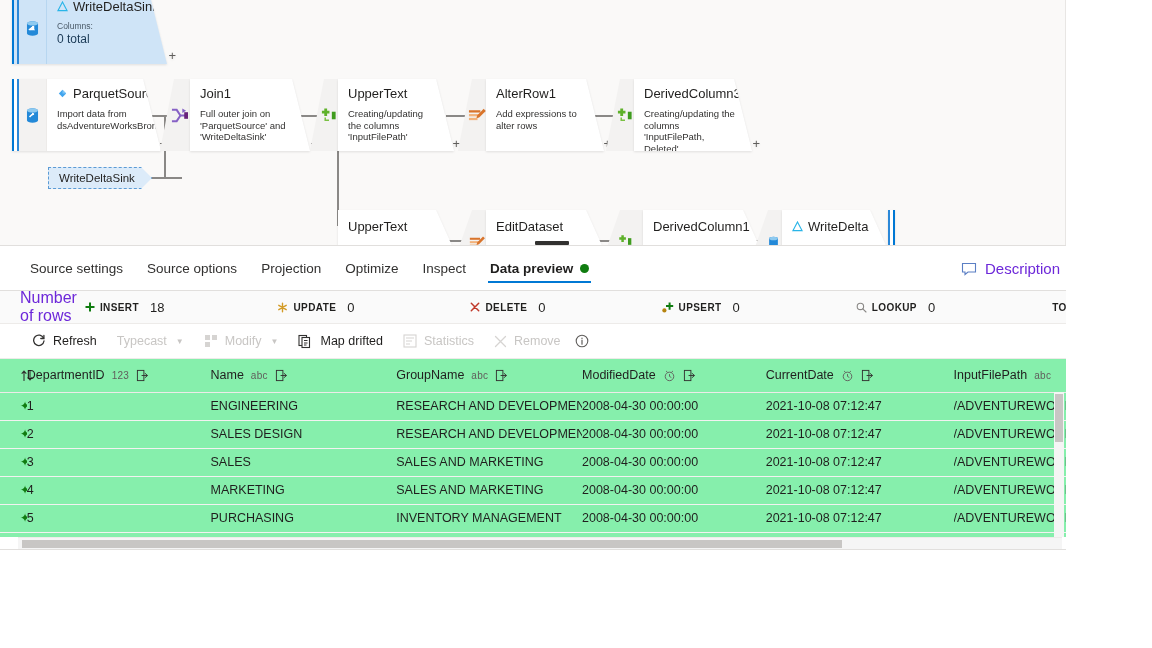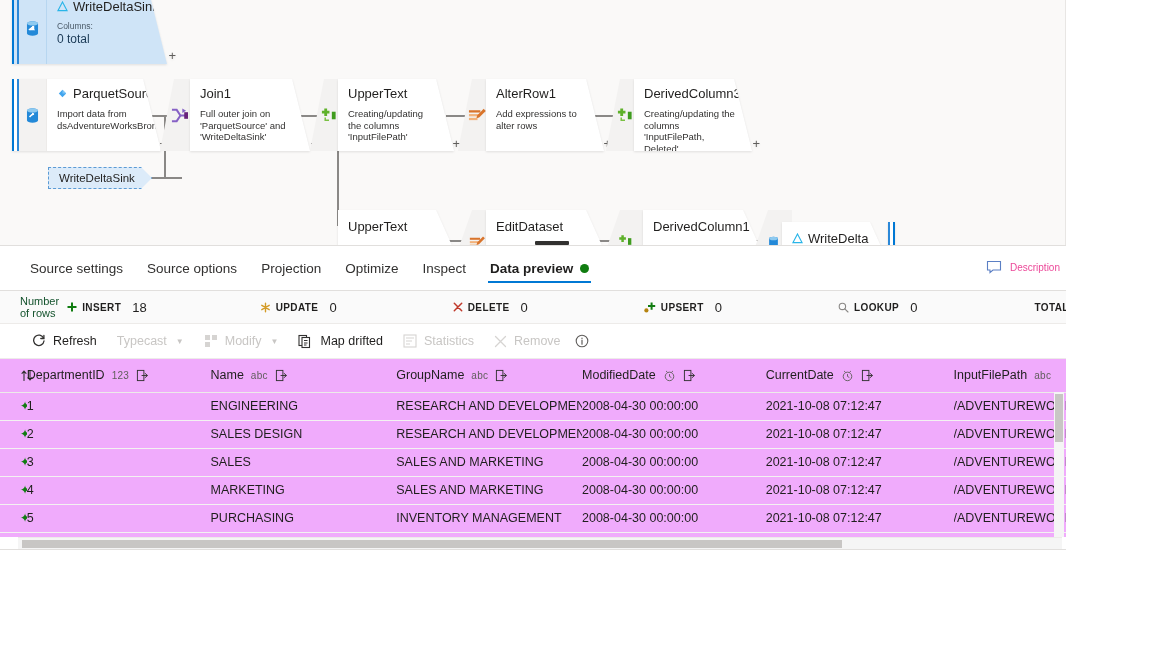--- a/index.html
+++ b/index.html
@@ -140,30 +140,30 @@
   }
   .tab.active { font-weight: bold; color: #201f1e; }
   .tab.active::after {
     content: ""; position: absolute; left: 10px; right: 10px; bottom: 8px;
     height: 2px; background: #0078d4;
   }
   .tab .dot { width: 9px; height: 9px; border-radius: 50%; background: #107c10; display: inline-block; }
   .desc-btn {
     position: absolute; right: 6px; top: 13px;
     display: flex; align-items: center; gap: 8px;
-    font-size: 10px; color: #ec4899; cursor: pointer;
+    font-size: 15px; color: #6d28d9; cursor: pointer;
   }
 
   
   .stats-row {
     position: absolute; left: 0; top: 291px; width: 1066px; height: 33px;
     background: #fafafa; border-bottom: 1px solid #edebe9;
     display: flex; align-items: center;
   }
-  .stats-label { font-size: 11px; color: #14532d; margin-left: 20px; margin-right: 8px; }
+  .stats-label { font-size: 16px; color: #6d28d9; margin-left: 20px; margin-right: 8px; }
   .stat {
     display: flex; align-items: center; gap: 5px;
     font-size: 10px; font-weight: bold; letter-spacing: .4px;
     color: #201f1e; text-transform: uppercase;
   }
   .stat .val { font-size: 13px; font-weight: normal; letter-spacing: 0; margin-left: 6px; color: #201f1e; }
 
   
   .toolbar {
     position: absolute; left: 0; top: 324px; width: 1066px; height: 35px;
@@ -174,21 +174,21 @@
     display: flex; align-items: center; gap: 7px;
     font-size: 12.5px; color: #201f1e;
     padding: 4px 10px; cursor: pointer; white-space: nowrap;
   }
   .tb-item.disabled { color: #c8c6c4; cursor: default; }
   .tb-caret { font-size: 8px; margin-left: 2px; }
 
   
   .tbl-wrap {
     position: absolute; left: 0; top: 359px; width: 1066px; height: 178px;
-    background: #f0abfc; overflow: hidden;
+    background: #86efac; overflow: hidden;
   }
   .tbl { width: 1160px; border-collapse: collapse; table-layout: fixed; }
   .tbl th {
     height: 33px; text-align: left; font-weight: normal;
     font-size: 12.5px; color: #201f1e;
     border-bottom: 1px solid #edebe9;
     padding: 0 6px 0 0; vertical-align: middle;
   }
   .th-inner { display: flex; align-items: center; gap: 7px; white-space: nowrap; }
   .type-badge { font-size: 10px; color: #605e5c; letter-spacing: .3px; }
@@ -429,21 +429,21 @@
     </div>
     <div class="chev-clip" style="left:754px; top:210px;">
       <div>
         <svg width="15" height="14" viewBox="0 0 16 16">
           <ellipse cx="8" cy="4" rx="5" ry="2" fill="#2389d8"></ellipse>
           <path d="M3 4 v8 a5 2 0 0 0 10 0 V4" fill="#2389d8"></path>
           <ellipse cx="8" cy="4" rx="5" ry="2" fill="#8ecaf0"></ellipse>
         </svg>
       </div>
     </div>
-    <div class="node-clip" style="left:782px; top:222px;align-items:flex-end;">
+    <div class="node-clip" style="left:782px; top:210px;align-items:flex-end;">
       <div class="node-body" style="width:106px;">
         <div class="node-title">
           <span>
             <svg width="11" height="11" viewBox="0 0 12 12">
                 <path d="M6 1 L11 10.5 H1 Z" fill="none" stroke="#29b5e8" stroke-width="1.2"></path>
               </svg>
           </span>
           <span>WriteDelta</span>
         </div>
       </div>

